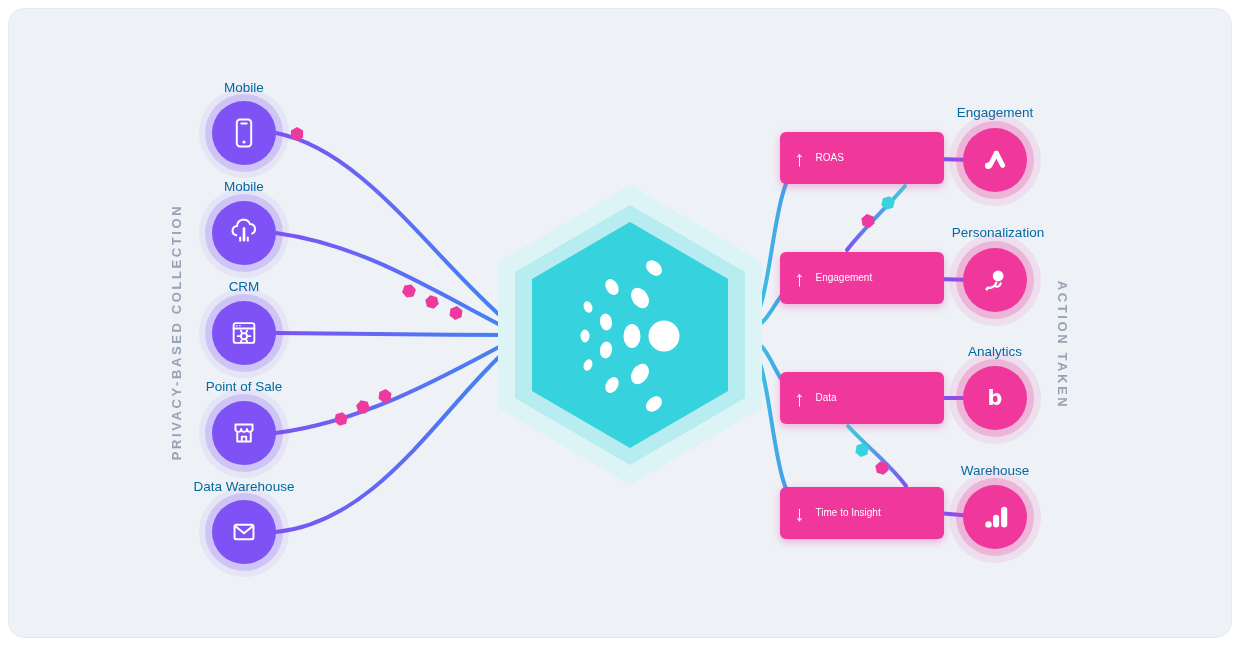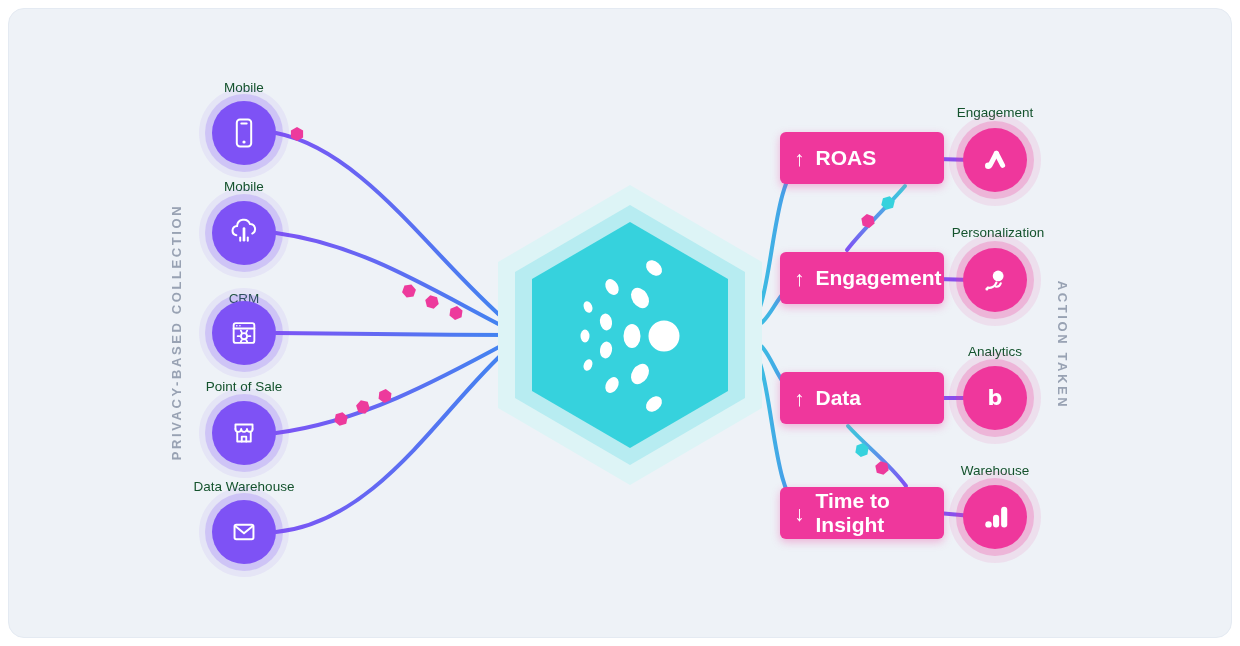--- a/index.html
+++ b/index.html
@@ -4,33 +4,33 @@
 <style>
   html,body{margin:0;padding:0;background:#ffffff;width:1240px;height:646px;overflow:hidden;
     font-family:"Liberation Sans",sans-serif;}
   .frame{position:relative;width:1240px;height:646px;background:#ffffff;}
   .card{position:absolute;inset:8px;background:#eef2f7;border-radius:16px;border:1px solid #e4eaf2;}
   svg.wires{position:absolute;left:0;top:0;}
   .v-label{position:absolute;color:#98a2b3;font-weight:bold;font-size:13px;letter-spacing:2.6px;
     white-space:nowrap;}
   .v-label.left{left:176px;top:332px;transform:translate(-50%,-50%) rotate(-90deg);}
   .v-label.right{left:1062px;top:345px;transform:translate(-50%,-50%) rotate(90deg);}
-  .node-label{position:absolute;transform:translateX(-50%);color:#14532d;font-size:13.5px;
+  .node-label{position:absolute;transform:translateX(-50%);color:#0369a1;font-size:13.5px;
     white-space:nowrap;text-align:center;}
   .circle{position:absolute;width:64px;height:64px;border-radius:50%;transform:translate(-50%,-50%);
     display:flex;align-items:center;justify-content:center;}
   .circle.purple{background:#7e52f5;
     box-shadow:0 0 0 7px rgba(126,82,245,.22),0 0 0 13px rgba(126,82,245,.08);}
   .circle.pink{background:#ef379c;
     box-shadow:0 0 0 7px rgba(239,55,156,.25),0 0 0 14px rgba(239,55,156,.10);}
   .pill{position:absolute;width:164px;height:52px;transform:translateY(-50%);background:#ef379c;
     border-radius:6px;color:#fff;display:flex;align-items:center;gap:11px;padding:0 14px;
     box-sizing:border-box;box-shadow:0 3px 8px rgba(239,55,156,.35);}
   .pill .arrow{font-size:21px;font-weight:bold;line-height:1;}
-  .pill .pill-label{font-size:21px;font-weight:bold;line-height:1.15;}
+  .pill .pill-label{font-size:10px;font-weight:normal;line-height:1.15;}
 </style>
 </head>
 <body>
 
 <div class="frame">
   <div class="card"></div>
 
   <svg class="wires" width="1240" height="646" viewBox="0 0 1240 646">
     <defs>
       <linearGradient id="gLeft" gradientUnits="userSpaceOnUse" x1="270" y1="0" x2="515" y2="0">
@@ -113,21 +113,21 @@
       <polygon fill="#36d2dd" points="0,-7 6.1,-3.5 6.1,3.5 0,7 -6.1,3.5 -6.1,-3.5" transform="translate(862,450) rotate(10)"></polygon>
       <polygon fill="#ed3a9c" points="0,-7 6.1,-3.5 6.1,3.5 0,7 -6.1,3.5 -6.1,-3.5" transform="translate(882,468) rotate(-12)"></polygon>
     </g>
   </svg>
 
   <div class="v-label left">PRIVACY-BASED COLLECTION</div>
   <div class="v-label right">ACTION TAKEN</div>
 
   <div class="node-label" style="left:244px;top:80px">Mobile</div>
   <div class="node-label" style="left:244px;top:179px">Mobile</div>
-  <div class="node-label" style="left:244px;top:291px">CRM</div>
+  <div class="node-label" style="left:244px;top:279px">CRM</div>
   <div class="node-label" style="left:244px;top:379px">Point of Sale</div>
   <div class="node-label" style="left:244px;top:479px">Data Warehouse</div>
 
   <div class="circle purple" style="left:244px;top:133px">
     <svg width="36" height="36" viewBox="0 0 40 40" fill="none" stroke="#fff" stroke-width="2.2" stroke-linecap="round">
       <rect x="12" y="5" width="16" height="30" rx="3.5"></rect>
       <line x1="17" y1="9.5" x2="23" y2="9.5"></line>
       <circle cx="20" cy="30" r="1.8" fill="#fff" stroke="none"></circle>
     </svg>
   </div>

